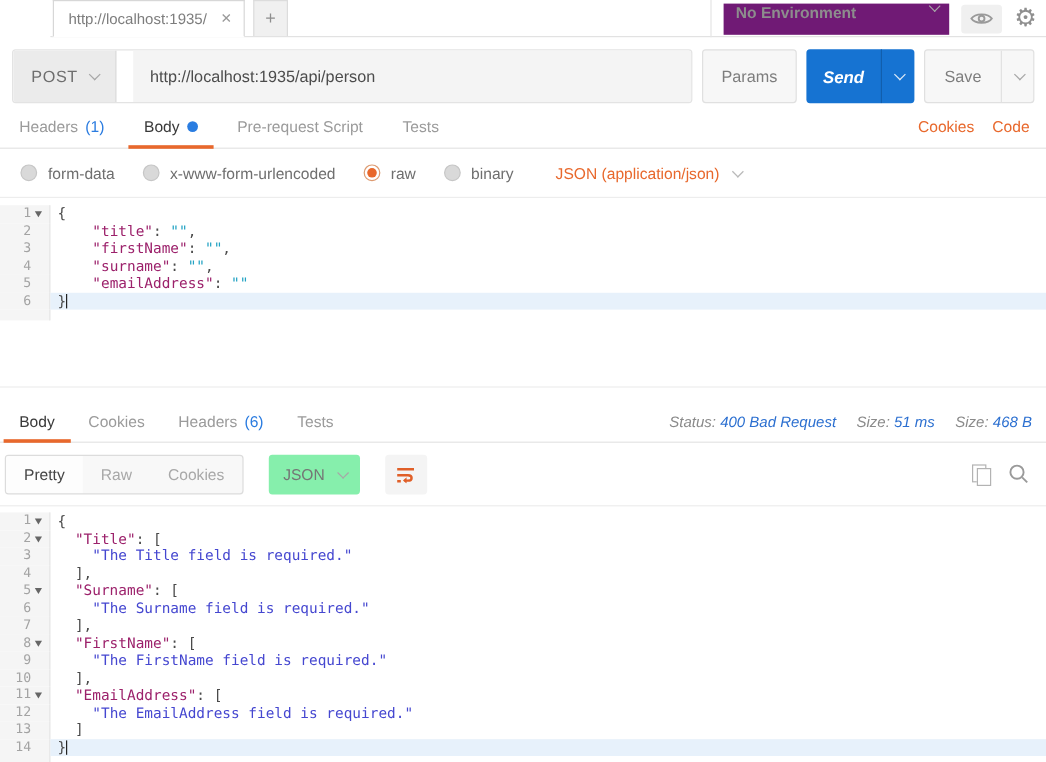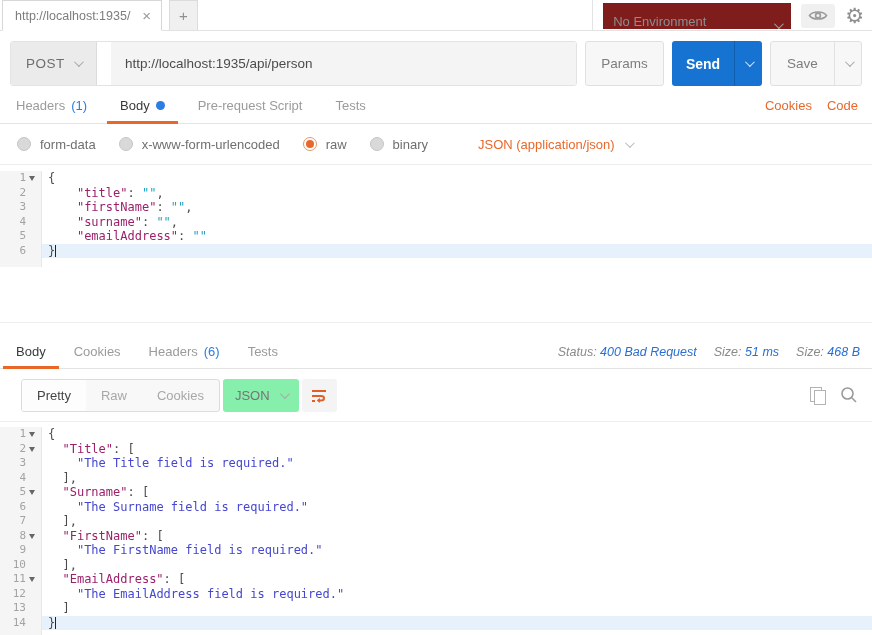--- a/index.html
+++ b/index.html
@@ -1,45 +1,45 @@
 <!DOCTYPE html>
 <html><head>
 <meta charset="utf-8">
 <style>
   * { box-sizing: border-box; margin: 0; padding: 0; }
   html,body { background:#ffffff; }
   body { font-family: "Liberation Sans", "DejaVu Sans", sans-serif; }
   .app { position:relative; width:872px; height:635px; background:#fff; overflow:hidden; }
 
   
-  .topbar { position:relative; height:31px; display:flex; align-items:flex-start; border-bottom:1px solid #e2e2e2; }
+  .topbar { position:relative; height:31px; display:flex; align-items:flex-start; border-bottom:1px solid #e2e2e2;margin-left:42px; }
   .req-tab { position:relative; z-index:2; margin-left:2px; width:160px; height:31px; background:#fff;
     border:1px solid #d7d7d7; border-bottom:1px solid #fff; display:flex; align-items:center; padding:0 8px 0 12px; }
   .req-tab .t-title { flex:1; font-size:12.5px; color:#7d7d7d; white-space:nowrap; overflow:hidden; }
   .req-tab .t-close { color:#9a9a9a; font-size:15px; line-height:1; cursor:pointer; padding:0 2px; }
   .new-tab { margin-left:7px; width:29px; height:30px; background:#f0f0f0; border:1px solid #dcdcdc; border-bottom:none;
     display:flex; align-items:center; justify-content:center; color:#8e8e8e; font-size:15px; }
   .top-right { margin-left:auto; height:31px; display:flex; align-items:center; border-left:1px solid #e4e4e4; padding:0 8px 0 10px; gap:10px; }
-  .env-select { width:188px; height:26px; background:#7f1d1d; display:flex; align-items:flex-end; padding:0 10px; gap:8px; }
+  .env-select { width:188px; height:26px; background:#701a75; display:flex; align-items:flex-start; padding:0 10px; gap:8px;font-weight:bold; }
   .env-select .env-label { flex:1; font-size:13px; color:#8d8d8d; white-space:nowrap; }
   .chev { width:7px; height:7px; border-right:1.6px solid #a7a7a7; border-bottom:1.6px solid #a7a7a7; transform:rotate(45deg) translateY(-2px); flex:none; }
   .icon-btn { width:34px; height:24px; background:#f0f0f0; border-radius:3px; display:flex; align-items:center; justify-content:center; }
   .gear-glyph { font-size:21px; color:#8f8f8f; line-height:1; background:none; width:auto; }
 
   
   .reqbar { display:flex; align-items:center; height:45px; margin:10px 10px 0 10px; gap:8px; }
   .method-url { flex:1; display:flex; height:45px; border-radius:3px; overflow:hidden; border:1px solid #e3e3e3; max-width:570px;gap:14px; }
   .method { width:86px; background:#ebebeb; display:flex; align-items:center; justify-content:center; gap:9px; border-right:1px solid #dcdcdc; }
   .method .m-label { font-size:13.5px; color:#6e6e6e; letter-spacing:0.5px; }
   .urlbox { flex:1; background:#f4f4f4; display:flex; align-items:center; padding:0 14px; }
   .urlbox .u-text { font-size:13.5px; color:#4c4c4c; white-space:nowrap; }
   .btn { height:45px; border-radius:3px; display:flex; align-items:center; justify-content:center; font-size:13.5px; }
   .params-btn { width:79px; background:#f7f7f7; border:1px solid #e0e0e0; color:#7d7d7d; }
   .send-btn { width:90px; background:#1673d2; color:#fff; padding:0; overflow:hidden; }
-  .send-main { flex:1; text-align:center; font-weight:bold; font-size:14px; }
+  .send-main { flex:1; text-align:center; font-weight:bold; font-size:14px;font-style:italic; }
   .send-caret { width:28px; height:45px; border-left:1px solid #115ead; display:flex; align-items:center; justify-content:center; }
   .send-caret .chev { border-color:#dce9f7; }
   .save-btn { width:92px; background:#f7f7f7; border:1px solid #e0e0e0; color:#7d7d7d; padding:0; overflow:hidden; }
   .save-main { flex:1; text-align:center; }
   .save-caret { width:27px; height:43px; border-left:1px solid #e2e2e2; display:flex; align-items:center; justify-content:center; }
 
   
   .reqtabs { position:relative; display:flex; align-items:center; height:37px; margin-top:1px; padding:0 14px 0 16px; gap:33px; border-bottom:1px solid #e4e4e4; }
   .rtab { position:relative; font-size:13px; color:#9b9b9b; display:flex; align-items:center; gap:6px; height:100%; }
   .rtab .cnt { color:#2b7ce0; }
@@ -50,21 +50,21 @@
   .tab-links .lnk { font-size:13px; color:#e8682c; }
 
   
   .bodytype-row { display:flex; align-items:center; height:40px; padding-left:17px; }
   .radio-item { display:flex; align-items:center; gap:9px; margin-right:23px; }
   .radio { width:14px; height:14px; border-radius:50%; background:#d9d9d9; border:1px solid #c6c6c6; position:relative; }
   .radio.checked { background:#fff; border:1px solid #dd9a70; }
   .radio.checked::after { content:""; position:absolute; left:2px; top:2px; width:8px; height:8px; border-radius:50%; background:#e8682c; }
   .radio-item .r-label { font-size:13px; color:#6f6f6f; }
   .ctype { display:flex; align-items:center; gap:10px; margin-left:12px; }
-  .ctype .ct-label { font-size:13px; color:#e8682c;margin-left:15px; }
+  .ctype .ct-label { font-size:13px; color:#e8682c; }
   .ctype .chev { border-color:#b9b9b9; }
 
   
   .editor { border-top:1px solid #ededed; background:#fff; font-family:"DejaVu Sans Mono","Liberation Mono",monospace; }
   .editor.req { height:159px; border-bottom:1px solid #ededed; padding-top:6px; }
   .editor.res { height:211px; padding-top:5px; }
   .ed-row { display:flex; height:14.5px; line-height:14.5px; }
   .ed-gutter { width:42px; flex:none; background:#f5f5f5; border-right:1px solid #e7e7e7; display:flex; align-items:center; justify-content:flex-end; padding-right:4px; gap:2px; }
   .ed-num { font-size:11px; color:#a3a3a3; }
   .ed-caret { width:9px; height:6px; position:relative; }
@@ -80,21 +80,21 @@
   .ed-cursor { display:inline-block; width:1px; height:12px; background:#222; vertical-align:-2px; }
 
   
   .respheader { display:flex; align-items:center; height:34px; margin-top:12px; padding:0 12px 0 16px; gap:28px; border-bottom:1px solid #e4e4e4; }
   .status-group { margin-left:auto; display:flex; gap:17px; align-items:center;font-style:italic; }
   .stat { font-size:12.5px; }
   .stat .s-label { color:#8a8a8a; }
   .stat .s-value { color:#2b6fd0; }
 
   
-  .respcontrols { display:flex; align-items:center; height:52px; padding:0 14px 0 21px; gap:3px;justify-content:flex-end; }
+  .respcontrols { display:flex; align-items:center; height:52px; padding:0 14px 0 4px; gap:21px;justify-content:flex-end; }
   .view-group { display:flex; height:33px; border:1px solid #dcdcdc; border-radius:3px; overflow:hidden; background:#f8f8f8; }
   .view-seg { display:flex; align-items:center; justify-content:center; font-size:13px; color:#a8a8a8; padding:0 15px; }
   .view-seg.active { color:#454545; background:#fdfdfd; }
   .fmt-select { height:33px; background:#86efac; border-radius:3px; display:flex; align-items:center; gap:10px; padding:0 12px; }
   .fmt-select .f-label { font-size:13px; color:#757575; }
   .wrap-btn { width:35px; height:33px; background:#f4f4f4; border-radius:3px; display:flex; align-items:center; justify-content:center; }
   .resp-icons { margin-left:auto; display:flex; align-items:center; gap:17px; }
   .copy-ic { position:relative; width:13px; height:16px; }
   .copy-ic::before { content:""; position:absolute; left:0; top:0; width:10px; height:13px; border:1.4px solid #b3b3b3; background:#fff; }
   .copy-ic::after { content:""; position:absolute; left:4px; top:3px; width:10px; height:13px; border:1.4px solid #b3b3b3; background:#fff; }

